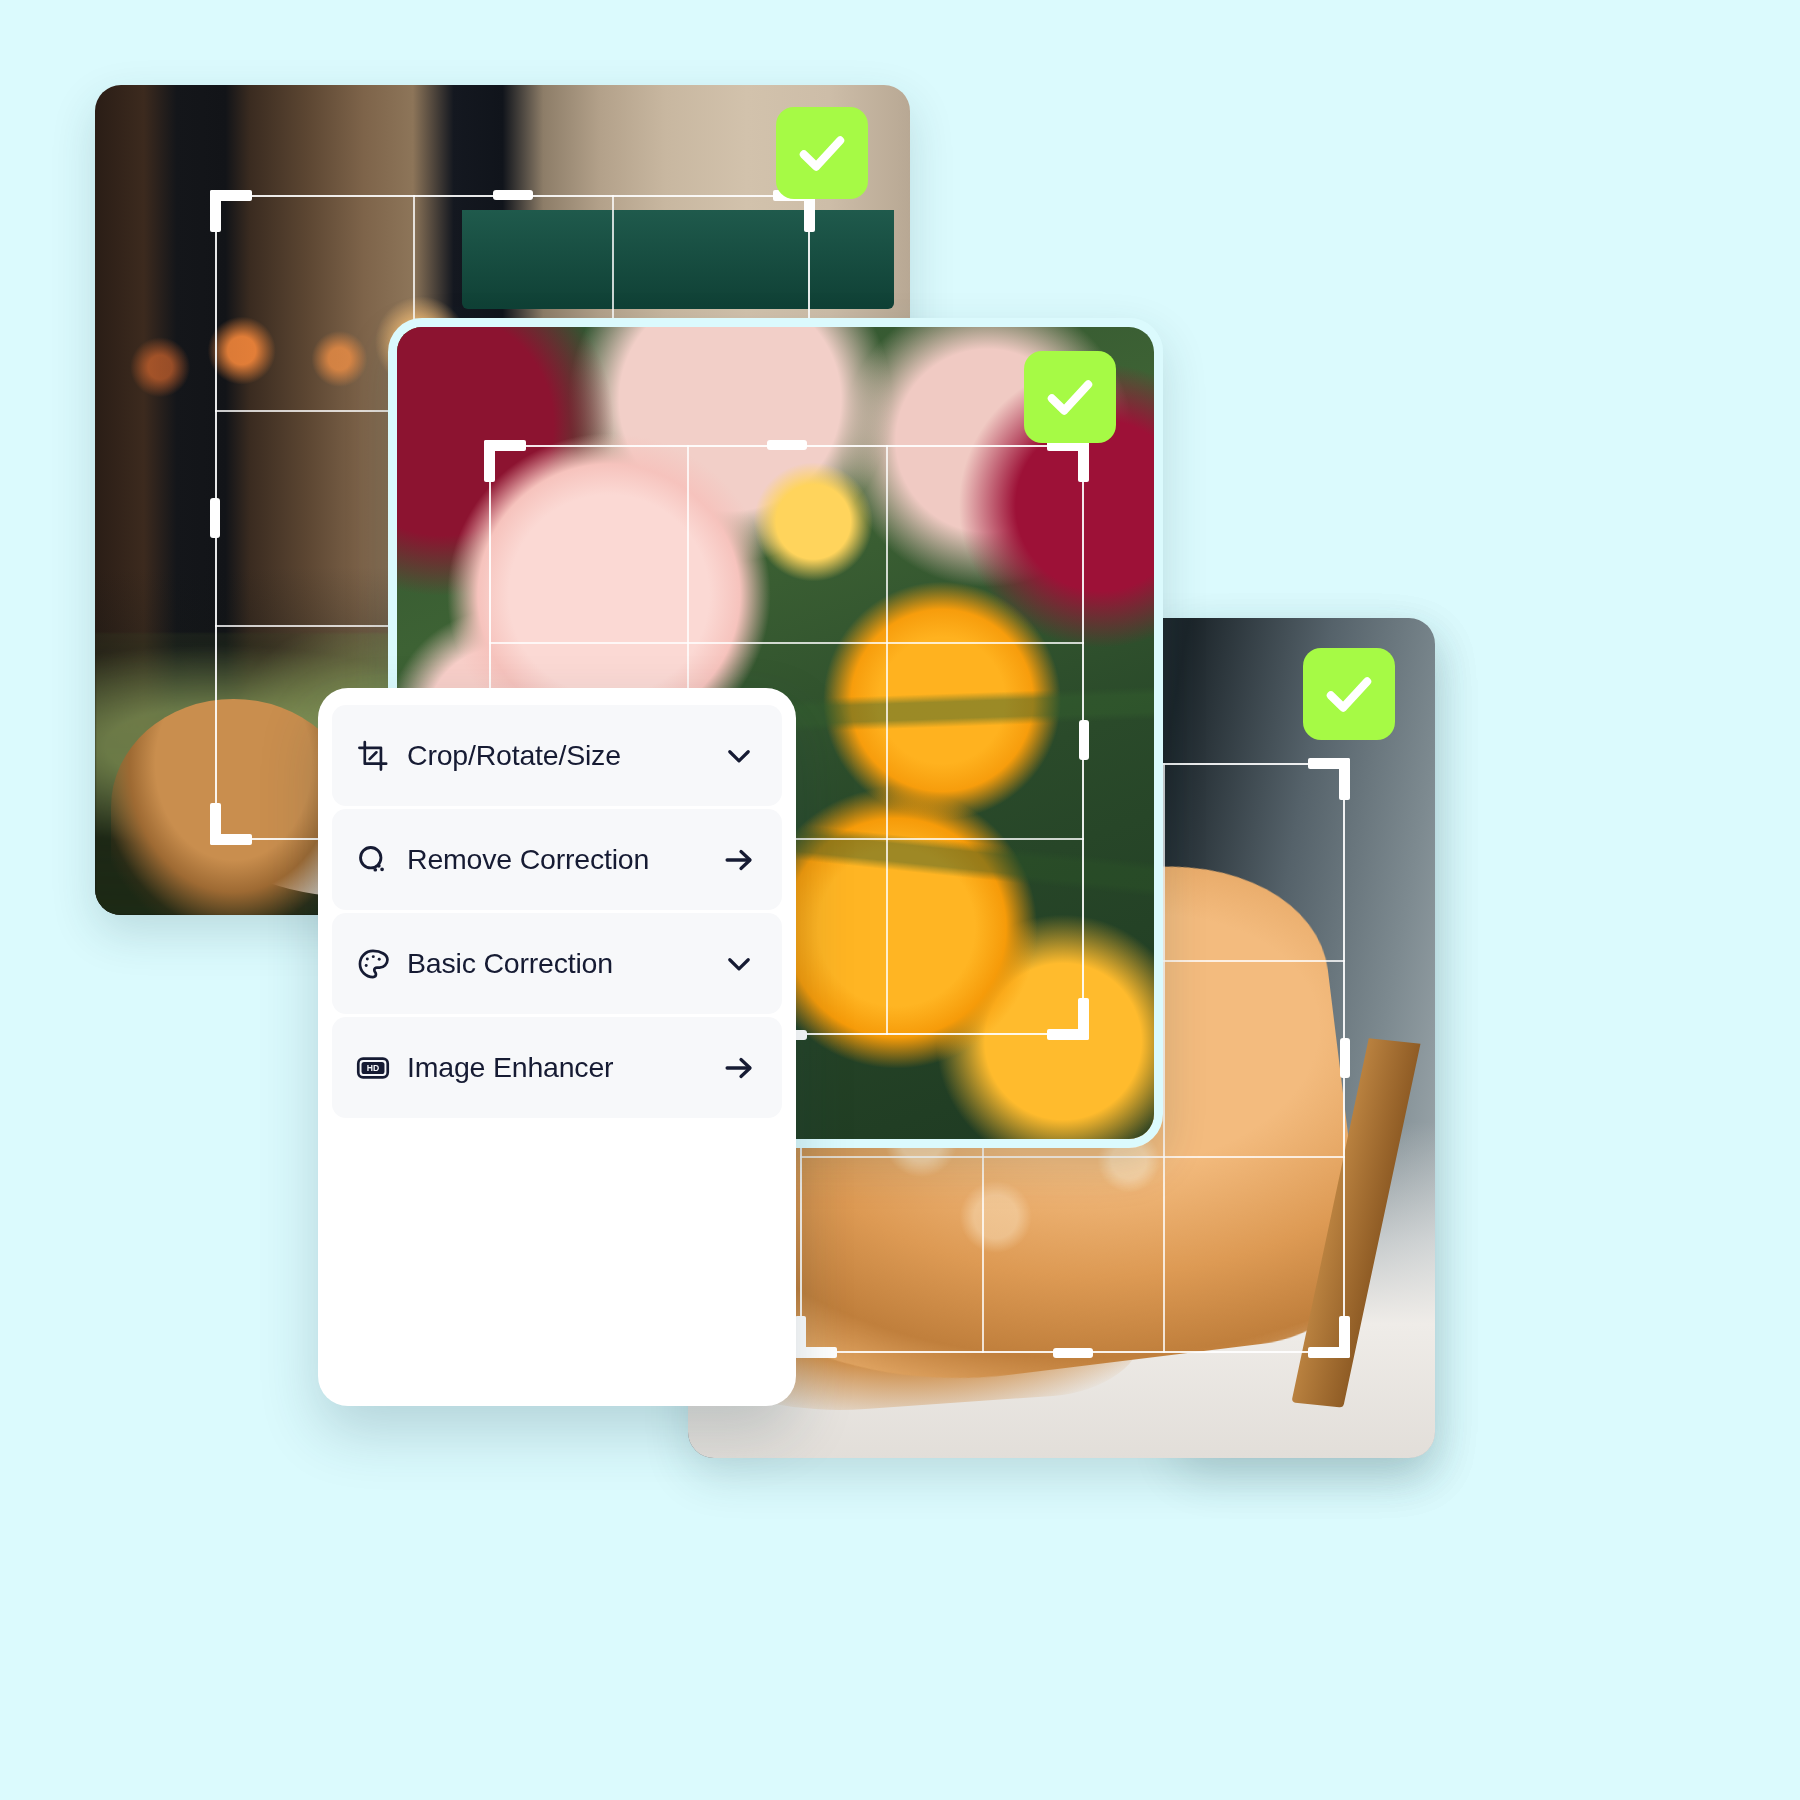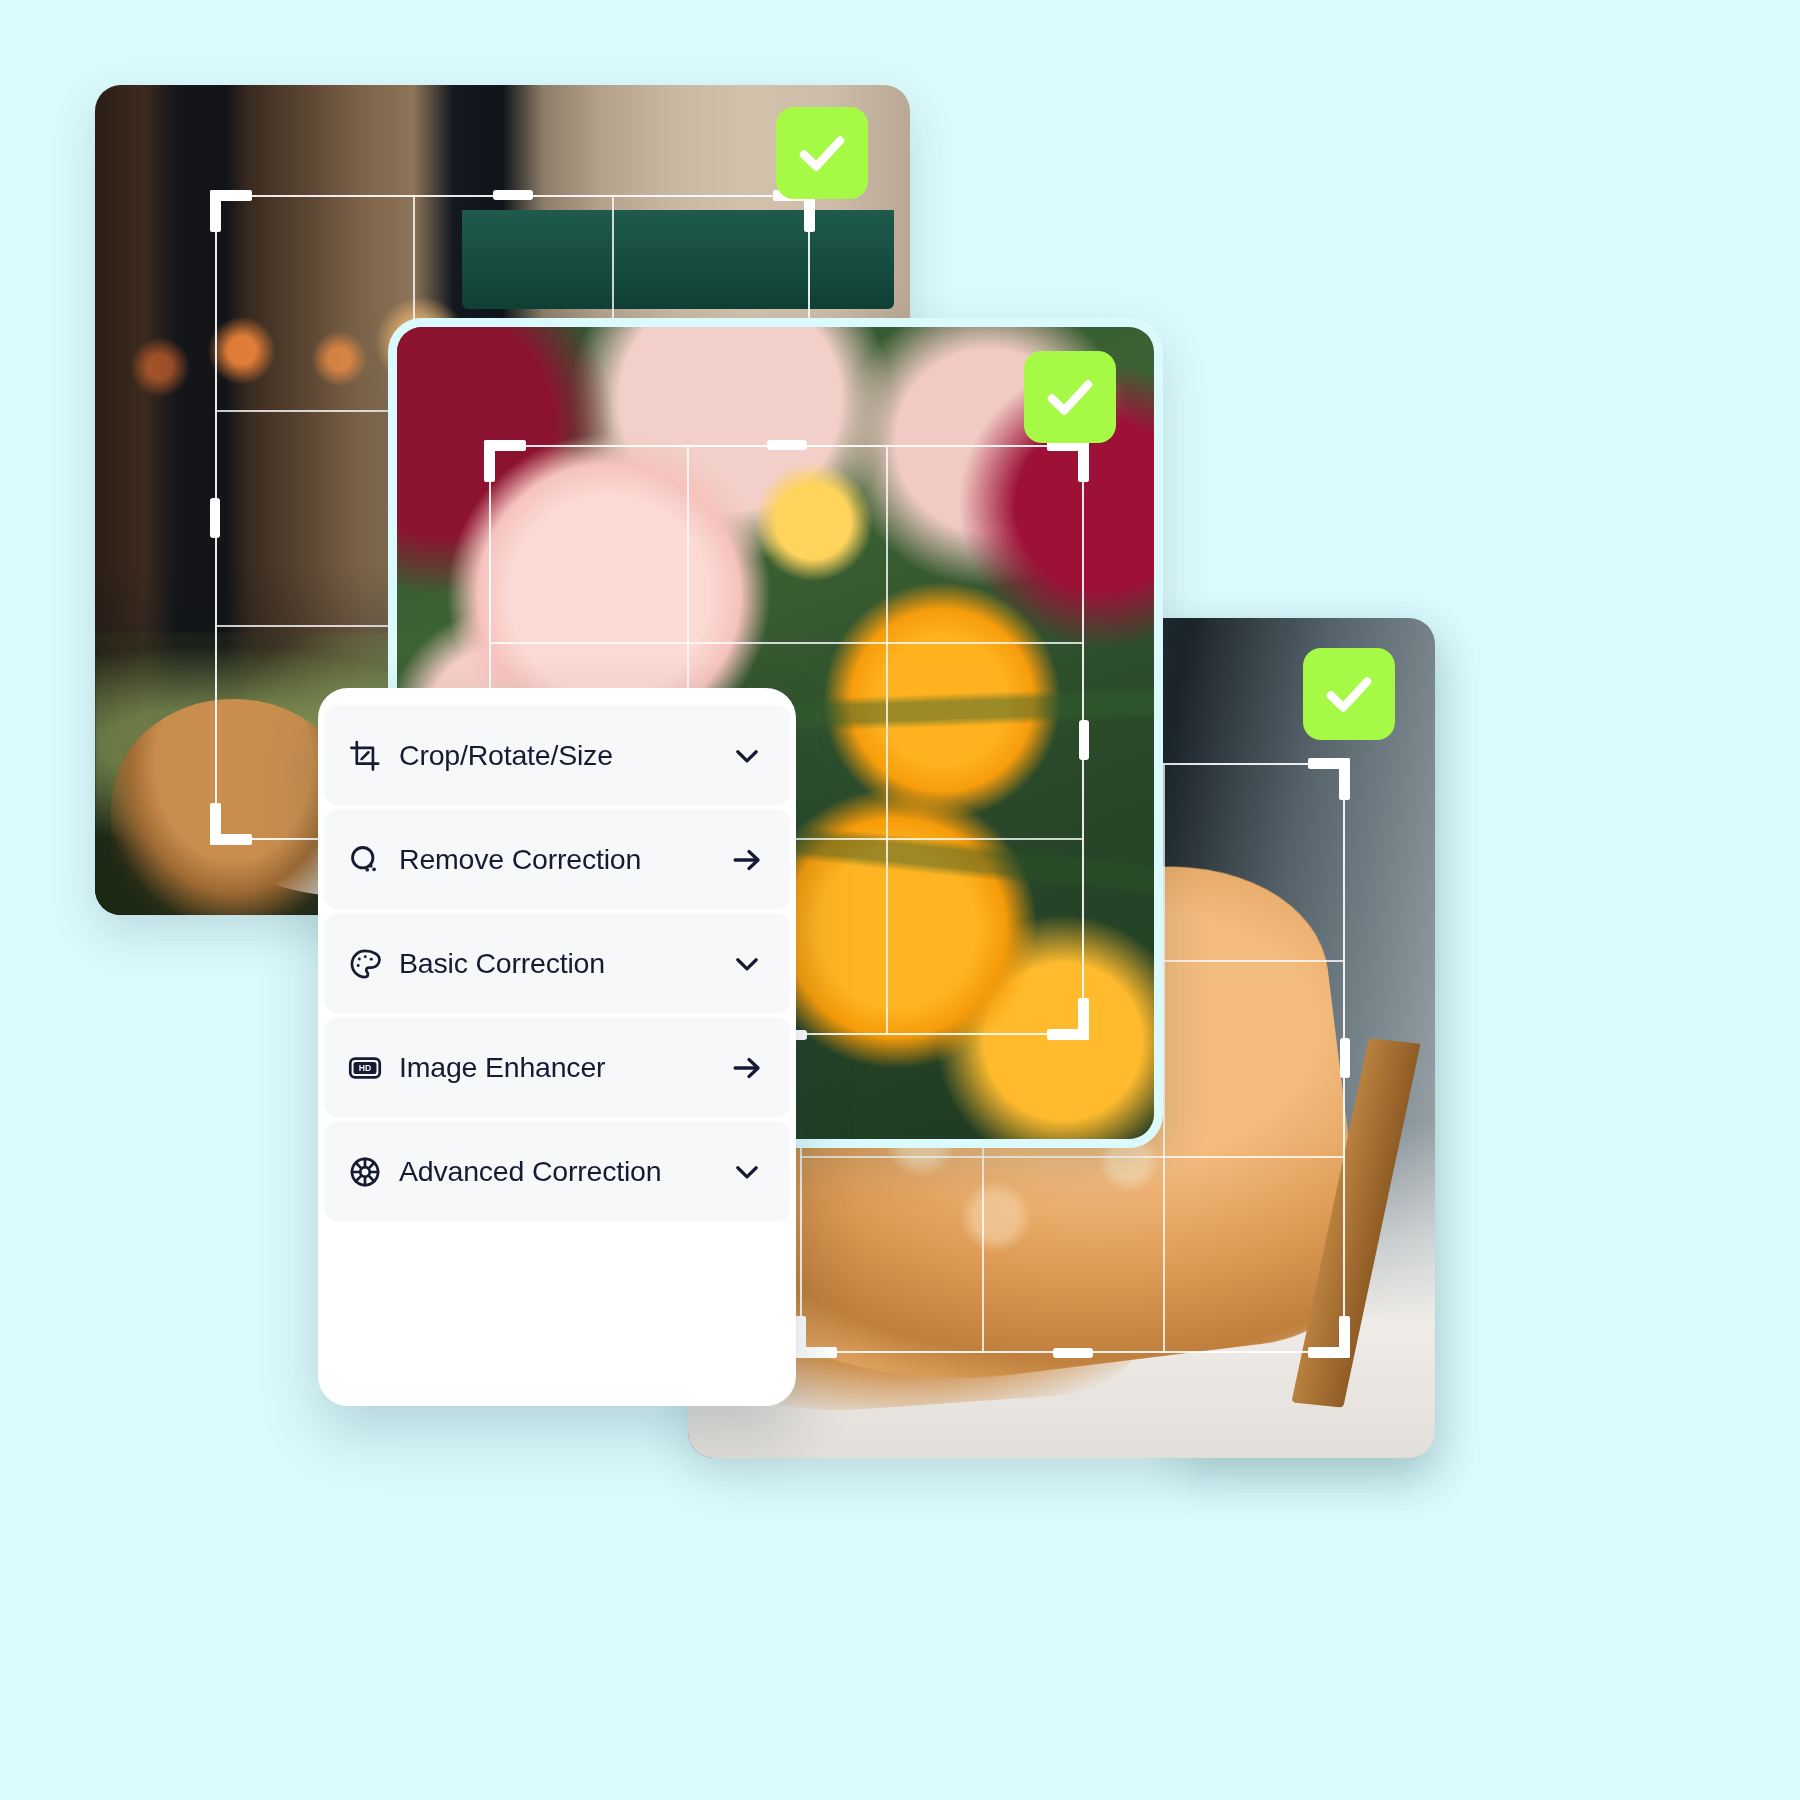--- a/index.html
+++ b/index.html
@@ -62,21 +62,21 @@
   .check-badge svg { width: 58px; height: 58px; display: block; }
 
   
   #menu-panel {
     position: absolute;
     left: 318px; top: 688px;
     width: 478px; height: 718px;
     background: #ffffff;
     border-radius: 30px;
     box-shadow: 0 26px 60px rgba(25,60,75,.20);
-    padding: 14px 0;
+    padding: 14px 8px;
     overflow: hidden;
     z-index: 40;
   }
   .menu-item {
     display: flex; align-items: center;
     height: 101px;
     margin: 3px 6px;
     padding: 0 26px 0 24px;
     background: #f7f8fa;
     border-radius: 14px;
@@ -375,31 +375,15 @@
       </span>
       <span class="mi-label">Image Enhancer</span>
       <span class="mi-affordance">
         <svg viewBox="0 0 24 24" fill="none" stroke="currentColor" stroke-width="2.3" stroke-linecap="round" stroke-linejoin="round">
           <path d="M3.6 12 H19.4"></path>
             <path d="M13.4 6 L19.8 12 L13.4 18"></path>
         </svg>
       </span>
     </div>
 
-    <div class="menu-item">
-      <span class="mi-icon">
-        <svg viewBox="0 0 24 24" fill="none" stroke="currentColor" stroke-width="1.9" stroke-linecap="round" stroke-linejoin="round">
-          <circle cx="12" cy="12" r="9.2"></circle>
-          <circle cx="12" cy="12" r="3.4"></circle>
-          <path d="M12 2.8 V8.6 M12 15.4 V21.2 M2.8 12 H8.6 M15.4 12 H21.2"></path>
-          <path d="M5.5 5.5 L9.6 9.6 M14.4 14.4 L18.5 18.5 M18.5 5.5 L14.4 9.6 M9.6 14.4 L5.5 18.5"></path>
-        </svg>
-      </span>
-      <span class="mi-label">Advanced Correction</span>
-      <span class="mi-affordance">
-        <svg viewBox="0 0 24 24" fill="none" stroke="currentColor" stroke-width="2.3" stroke-linecap="round" stroke-linejoin="round">
-            <path d="M5.5 9 L12 15.4 L18.5 9"></path>
-          </svg>
-      </span>
-    </div>
 
   </div>
 </div>
 
 </body></html>

